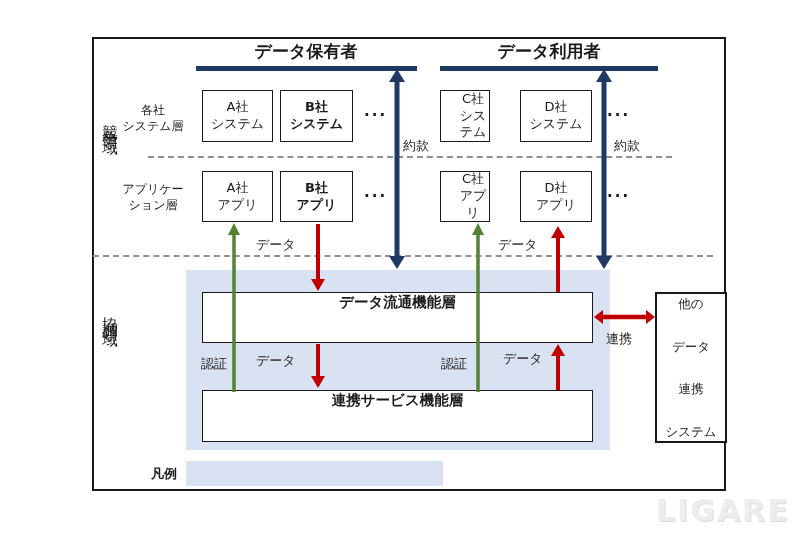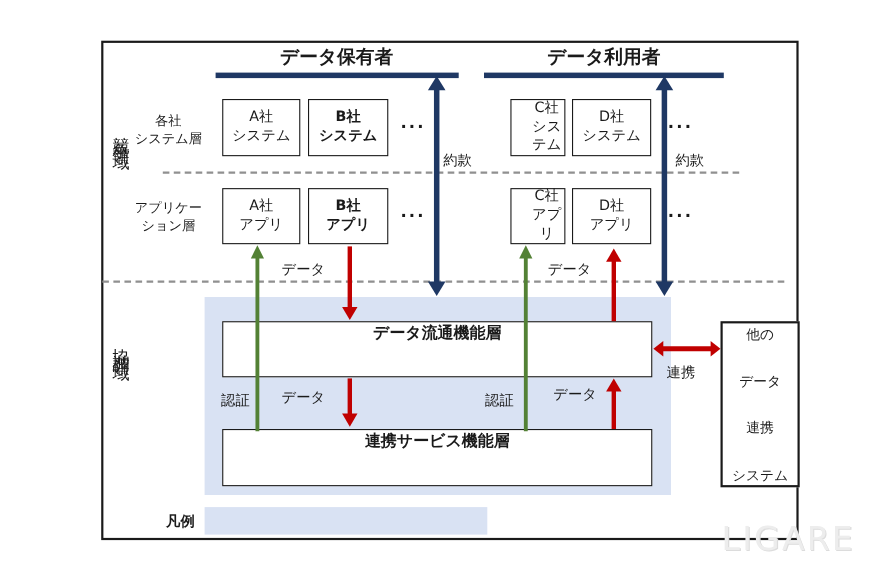--- a/index.html
+++ b/index.html
@@ -35,21 +35,21 @@
   .dashed-domains{left:93px;top:255px;width:620px;}
 
   
   .company-box{height:52px;background:#fff;border:1.6px solid #1a1a1a;
                display:flex;flex-direction:column;align-items:center;justify-content:center;
                font-size:13px;line-height:1.3;text-align:center;z-index:1;}
   .row-system{top:90px;}
   .row-app{top:171px;height:51px;}
   .box-a{left:202px;width:71px;}
   .box-b{left:280px;width:73px;font-weight:bold;}
-  .box-c{left:464px;width:50px;padding-left:16px;}
+  .box-c{left:440px;width:50px;padding-left:16px;}
   .box-d{left:520px;width:72px;}
 
   .ellipsis{font-weight:bold;font-size:15px;letter-spacing:2px;line-height:14px;z-index:3;}
   .ell-sys-left{left:364px;top:104px;}
   .ell-sys-right{left:607px;top:104px;}
   .ell-app-left{left:364px;top:185px;}
   .ell-app-right{left:607px;top:185px;}
 
   
   .coop-zone{left:186px;top:270px;width:424px;height:180px;background:var(--light-blue);z-index:0;}
@@ -78,21 +78,21 @@
   .lbl-renkei{left:606px;top:330px;}
 
   
   .legend-title{left:151px;top:465px;font-weight:bold;font-size:13px;z-index:3;}
   .legend-swatch{left:186px;top:461px;width:257px;height:25px;background:var(--light-blue);
                  display:flex;align-items:center;padding-left:14px;z-index:1;}
   .legend-main{font-size:13.5px;}
   .legend-note{font-size:10px;margin-left:4px;}
 
   
-  .watermark{left:656px;top:473px;font-size:30px;font-weight:normal;letter-spacing:2px;
+  .watermark{left:656px;top:493px;font-size:30px;font-weight:bold;letter-spacing:2px;
              color:#ededed;text-shadow:1px 1px 0 #dcdcdc;z-index:4;}
 
   .arrow-layer{left:0;top:0;width:800px;height:534px;z-index:2;pointer-events:none;}
 </style>
 </head>
 <body>
 
 <div class="abs outer-frame"></div>
 
 <div class="abs region-label region-competition">競争領域</div>

